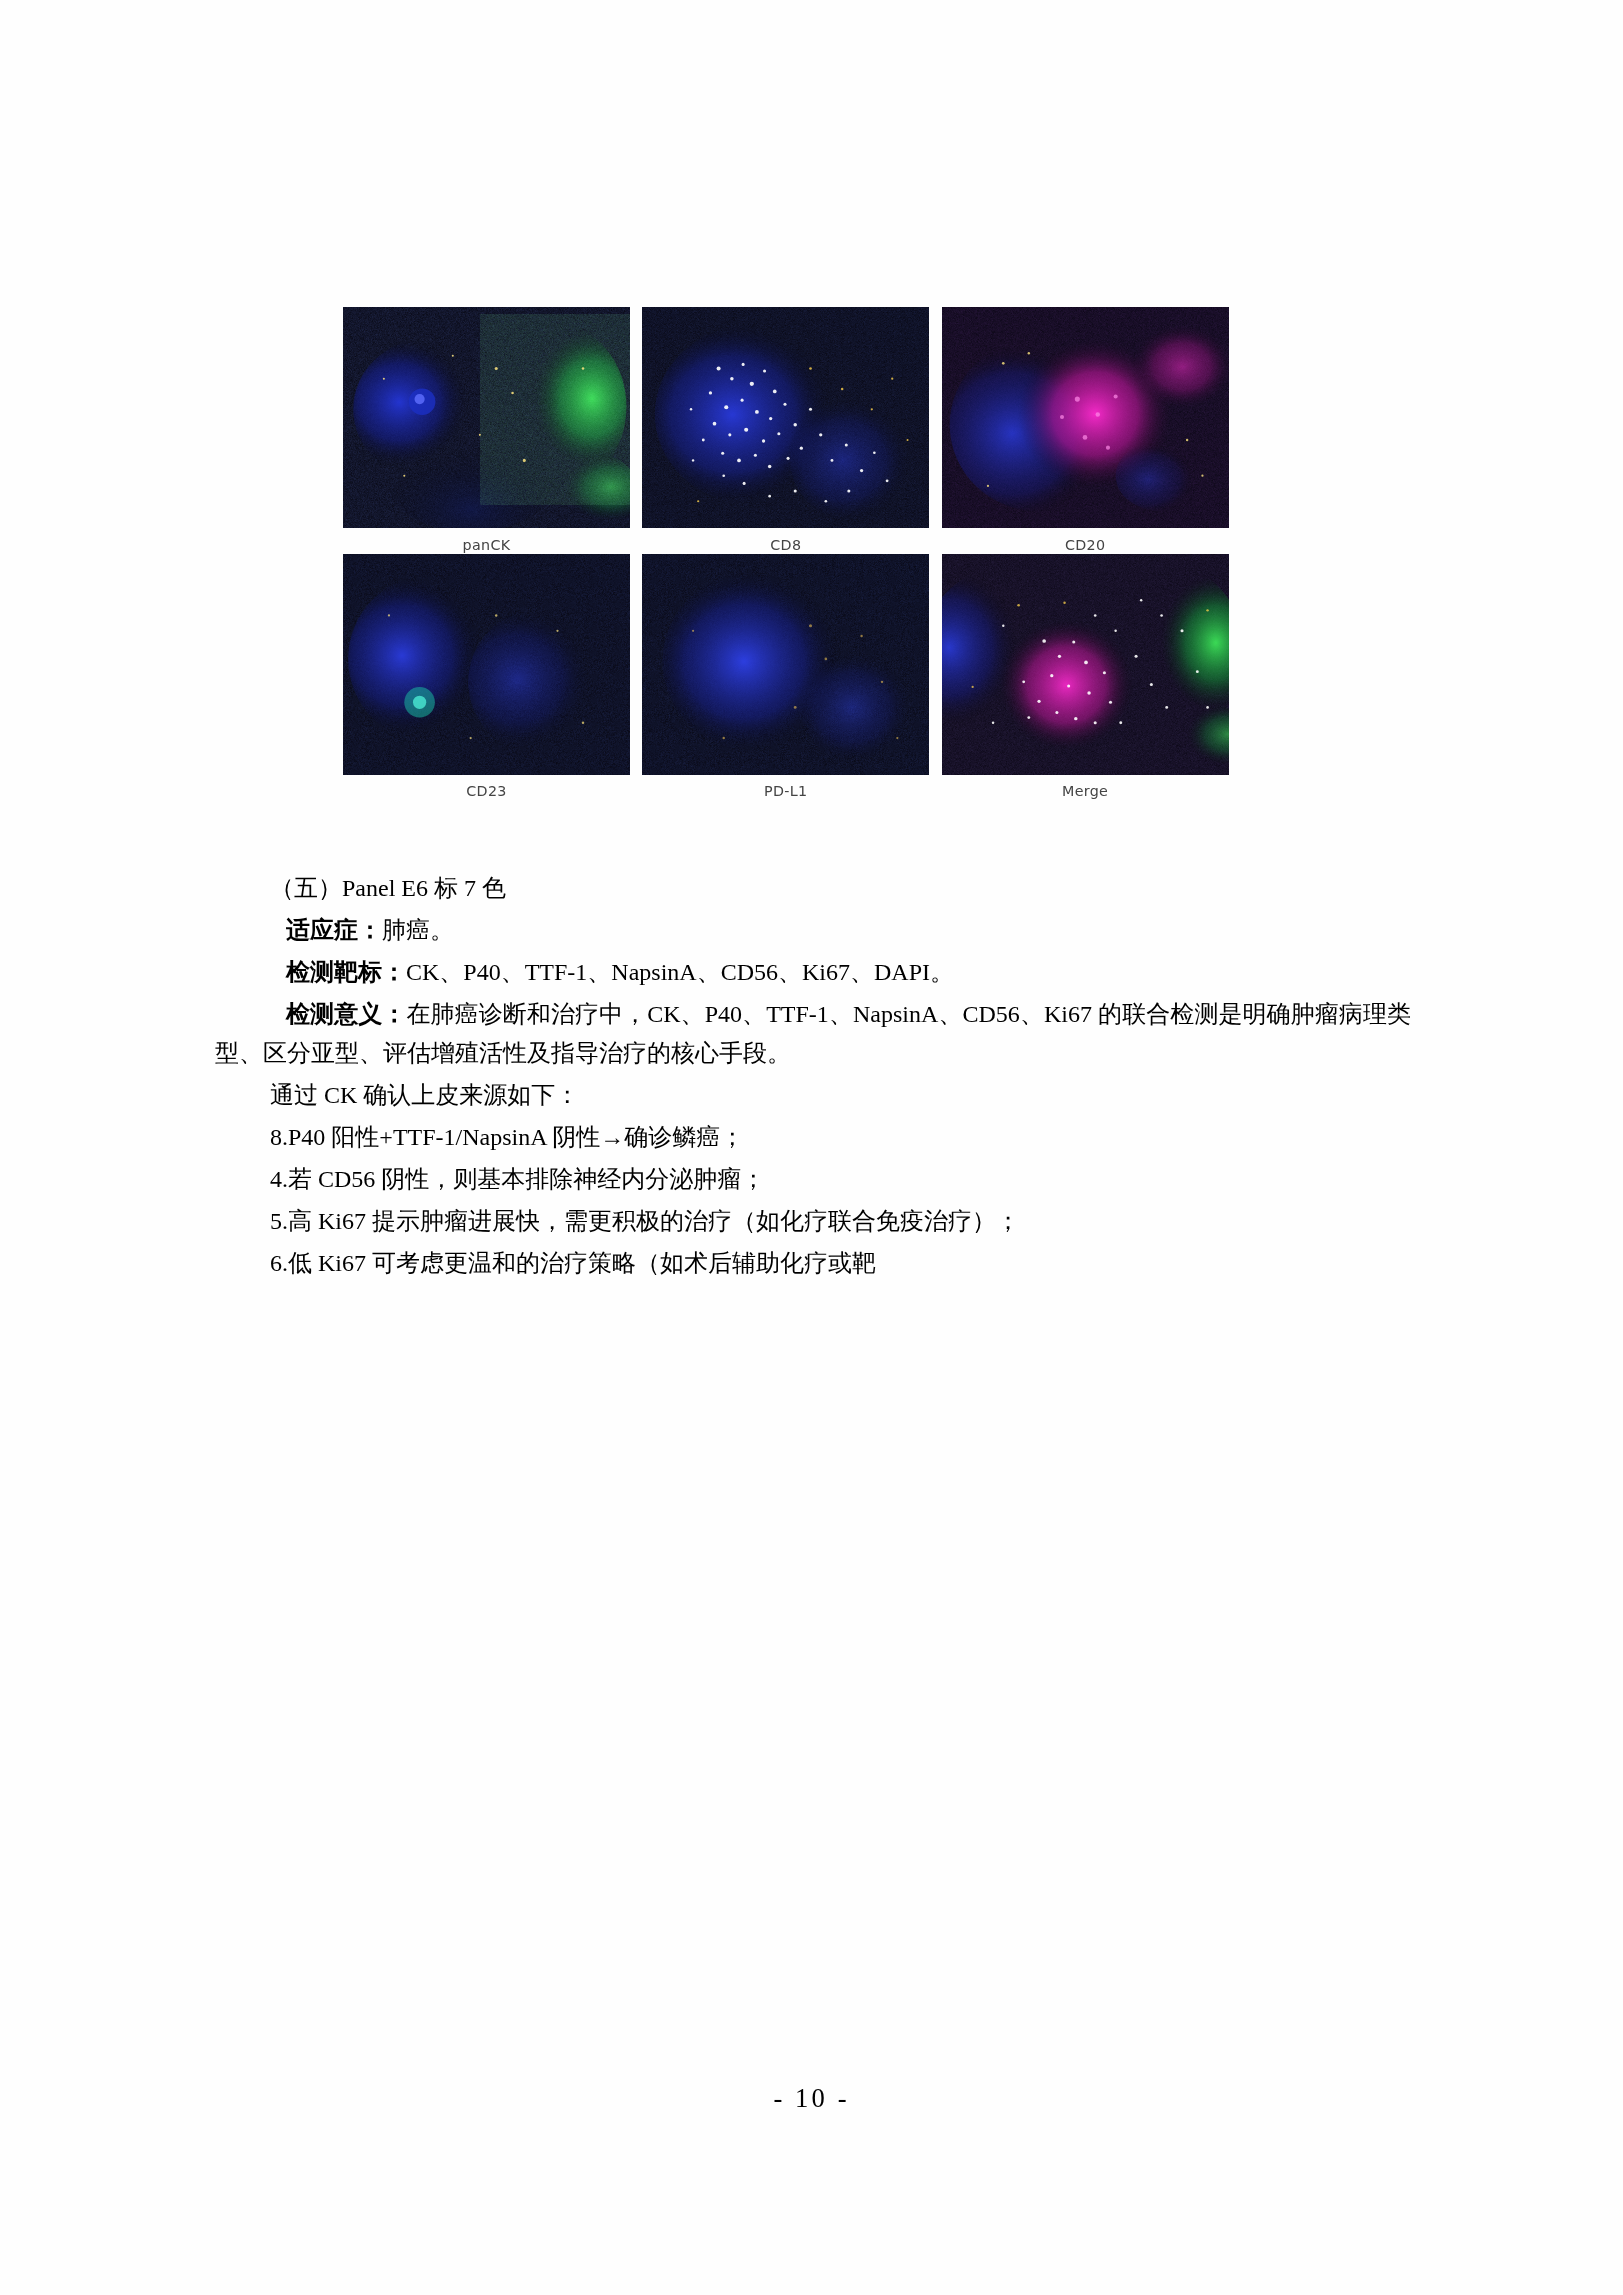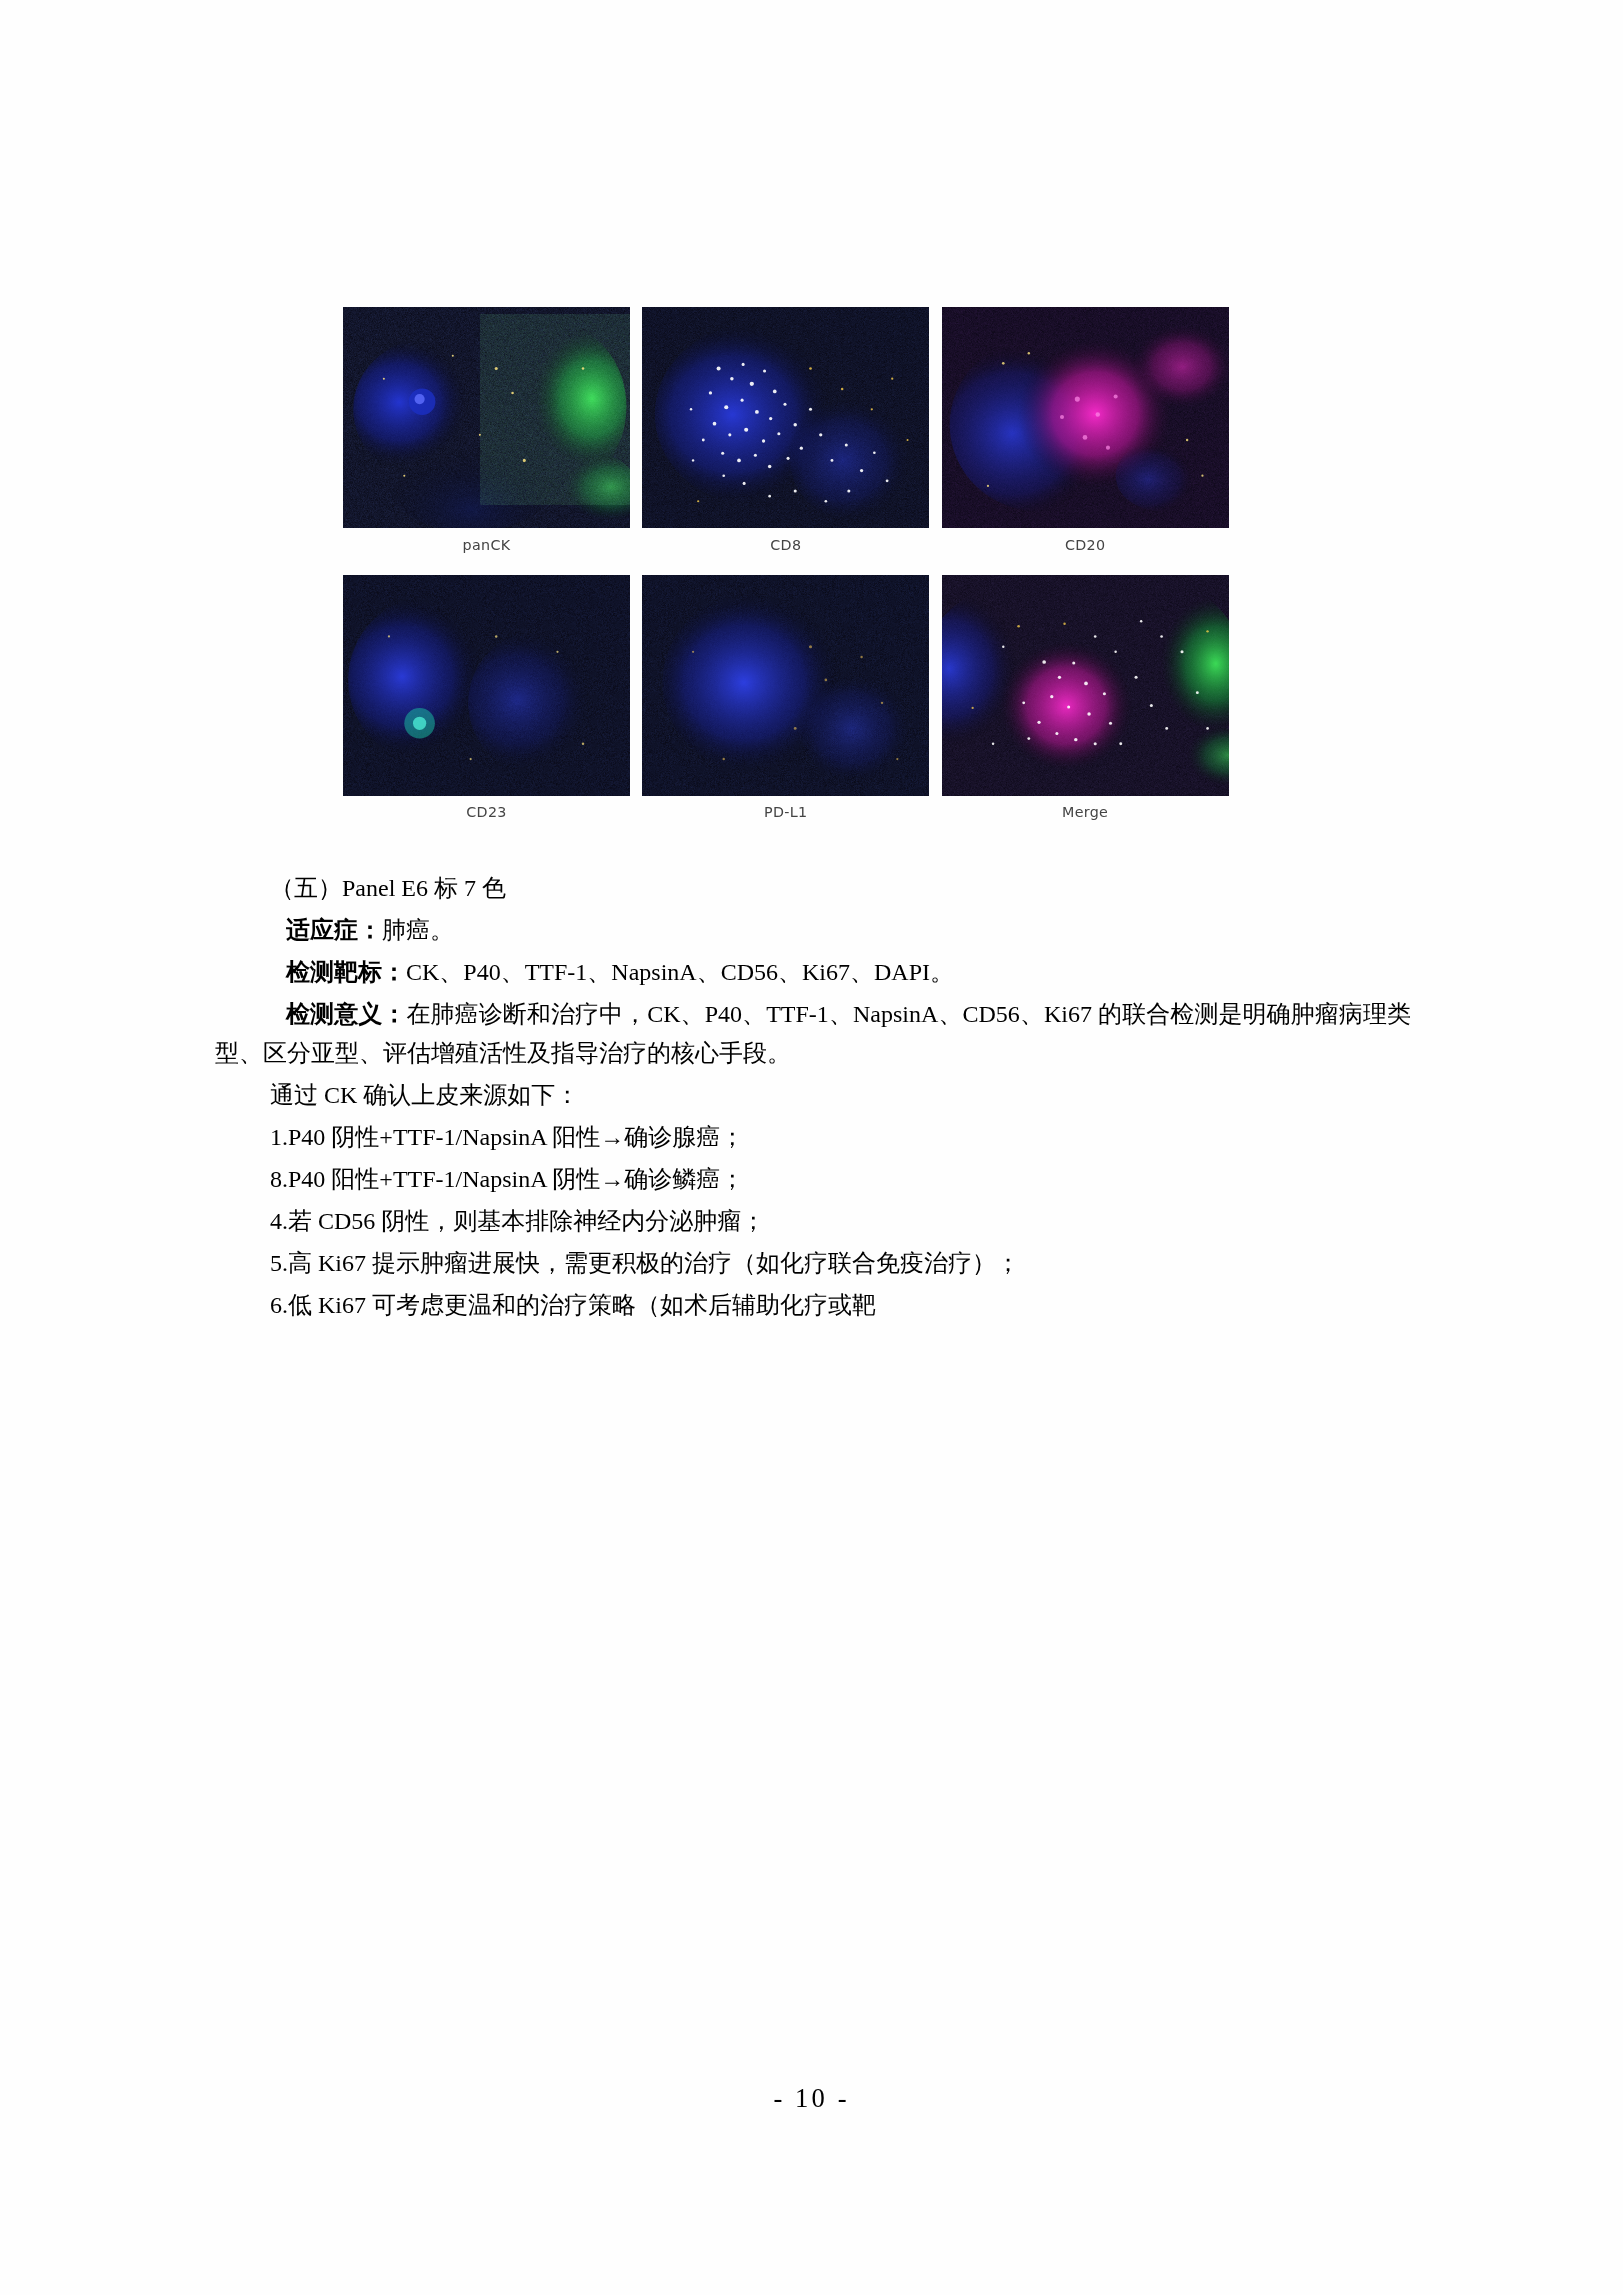--- a/index.html
+++ b/index.html
@@ -44,21 +44,21 @@
     position: relative;
     overflow: hidden;
     background: #05040f;
   }
   .fig-caption {
     text-align: center;
     font-family: "DejaVu Sans", sans-serif;
     font-size: 14.3px;
     color: #444;
     padding-top: 8.7px;
-    padding-bottom: 22px;
+    padding-bottom: 1px;
     letter-spacing: 0.3px;
   }
   
   .body-text {
     position: absolute;
     left: 215px;
     top: 869px;
     width: 1196px;
     font-size: 24px;
     line-height: 1.62;
@@ -420,21 +420,20 @@
     <p class="para indent">
       <span class="bold-lead">检测靶标：</span><span>CK、P40、TTF-1、NapsinA、CD56、Ki67、DAPI。</span>
     </p>
 
     <p class="para indent">
       <span class="bold-lead">检测意义：</span><span>在肺癌诊断和治疗中，CK、P40、TTF-1、NapsinA、CD56、Ki67 的联合检测是明确肿瘤病理类型、区分亚型、评估增殖活性及指导治疗的核心手段。</span>
     </p>
 
     <p class="para indent kaiti">通过 CK 确认上皮来源如下：</p>
 
-    <p class="para indent">1.P40 阴性+TTF-1/NapsinA 阳性→确诊腺癌；</p>
     <p class="para indent">8.P40 阳性+TTF-1/NapsinA 阴性→确诊鳞癌；</p>
     <p class="para indent">4.若 CD56 阴性，则基本排除神经内分泌肿瘤；</p>
     <p class="para indent">5.高 Ki67 提示肿瘤进展快，需更积极的治疗（如化疗联合免疫治疗）；</p>
     <p class="para indent">6.低 Ki67 可考虑更温和的治疗策略（如术后辅助化疗或靶</p>
   </div>
 
   <div class="page-number">- 10 -</div>
 
 </div>
 

